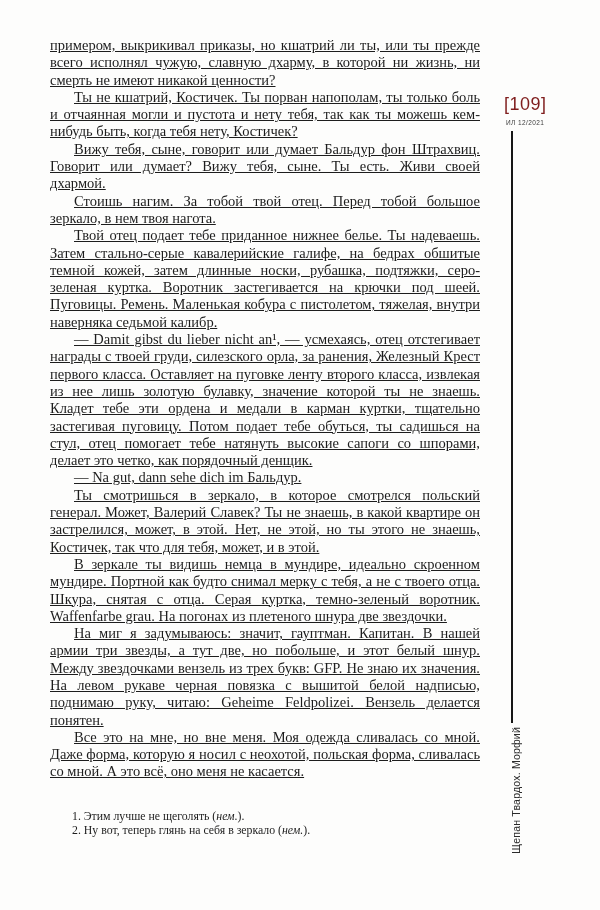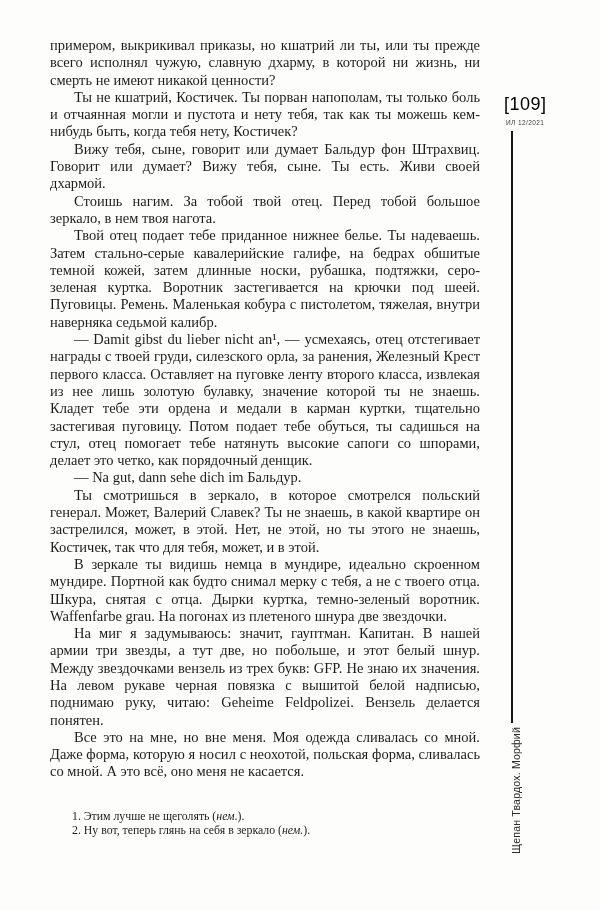--- a/index.html
+++ b/index.html
@@ -21,32 +21,33 @@
     font-family: "Liberation Serif", "DejaVu Serif", serif;
     font-size: 14.5px;
     line-height: 17.3px;
     color: #1d1d1d;
     text-align: justify;
   }
   .para {
     margin: 0;
     text-indent: 24px;
     hyphens: auto;
+    text-decoration: underline;
     -webkit-hyphens: auto;
   }
   .para.noindent { text-indent: 0; }
 
   .page-number {
     position: absolute;
     left: 504px;
     top: 94px;
     font-family: "Liberation Sans", "DejaVu Sans", sans-serif;
     font-size: 18px;
     letter-spacing: 0.5px;
-    color: #000000;
+    color: #7f1d1d;
   }
   .journal-label {
     position: absolute;
     left: 506px;
     top: 119px;
     font-family: "Liberation Sans", "DejaVu Sans", sans-serif;
     font-size: 6.5px;
     letter-spacing: 0.4px;
     color: #3d3d3d;
   }
@@ -91,21 +92,21 @@
 
   <div class="text-column">
     <p class="para noindent">примером, выкрикивал приказы, но кшатрий ли ты, или ты прежде всего исполнял чужую, славную дхарму, в которой ни жизнь, ни смерть не имеют никакой ценности?</p>
     <p class="para">Ты не кшатрий, Костичек. Ты порван напополам, ты только боль и отчаянная могли и пустота и нету тебя, так как ты можешь кем-нибудь быть, когда тебя нету, Костичек?</p>
     <p class="para">Вижу тебя, сыне, говорит или думает Бальдур фон Штрахвиц. Говорит или думает? Вижу тебя, сыне. Ты есть. Живи своей дхармой.</p>
     <p class="para">Стоишь нагим. За тобой твой отец. Перед тобой большое зеркало, в нем твоя нагота.</p>
     <p class="para">Твой отец подает тебе приданное нижнее белье. Ты надеваешь. Затем стально-серые кавалерийские галифе, на бедрах обшитые темной кожей, затем длинные носки, рубашка, подтяжки, серо-зеленая куртка. Воротник застегивается на крючки под шеей. Пуговицы. Ремень. Маленькая кобура с пистолетом, тяжелая, внутри наверняка седьмой калибр.</p>
     <p class="para">— Damit gibst du lieber nicht an¹, — усмехаясь, отец отстегивает награды с твоей груди, силезского орла, за ранения, Железный Крест первого класса. Оставляет на пуговке ленту второго класса, извлекая из нее лишь золотую булавку, значение которой ты не знаешь. Кладет тебе эти ордена и медали в карман куртки, тщательно застегивая пуговицу. Потом подает тебе обуться, ты садишься на стул, отец помогает тебе натянуть высокие сапоги со шпорами, делает это четко, как порядочный денщик.</p>
     <p class="para">— Na gut, dann sehe dich im Бальдур.</p>
     <p class="para">Ты смотришься в зеркало, в которое смотрелся польский генерал. Может, Валерий Славек? Ты не знаешь, в какой квартире он застрелился, может, в этой. Нет, не этой, но ты этого не знаешь, Костичек, так что для тебя, может, и в этой.</p>
-    <p class="para">В зеркале ты видишь немца в мундире, идеально скроенном мундире. Портной как будто снимал мерку с тебя, а не с твоего отца. Шкура, снятая с отца. Дырки куртка, темно-зеленый воротник. Waffenfarbe grau. На погонах из плетеного шнура две звездочки.</p>
+    <p class="para">В зеркале ты видишь немца в мундире, идеально скроенном мундире. Портной как будто снимал мерку с тебя, а не с твоего отца. Шкура, снятая с отца. Серая куртка, темно-зеленый воротник. Waffenfarbe grau. На погонах из плетеного шнура две звездочки.</p>
     <p class="para">На миг я задумываюсь: значит, гауптман. Капитан. В нашей армии три звезды, а тут две, но побольше, и этот белый шнур. Между звездочками вензель из трех букв: GFP. Не знаю их значения. На левом рукаве черная повязка с вышитой белой надписью, поднимаю руку, читаю: Geheime Feldpolizei. Вензель делается понятен.</p>
     <p class="para">Все это на мне, но вне меня. Моя одежда сливалась со мной. Даже форма, которую я носил с неохотой, польская форма, сливалась со мной. А это всё, оно меня не касается.</p>
   </div>
 
   <div class="page-number">[109]</div>
   <div class="journal-label">ИЛ 12/2021</div>
   <div class="vrule"></div>
   <div class="sidebar-title">Щепан Твардох. Морфий</div>
 
   <div class="footnotes">

